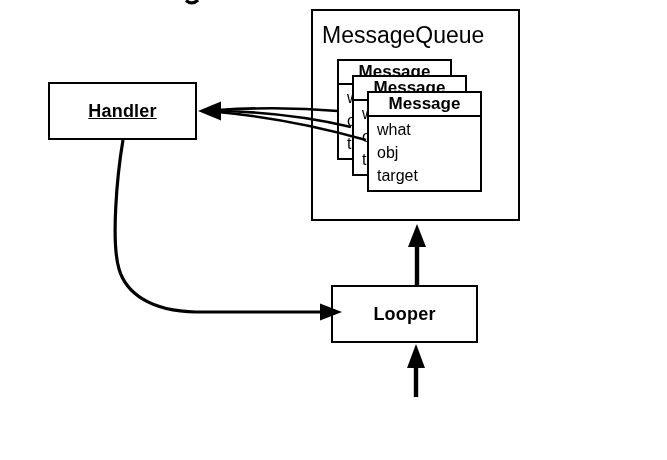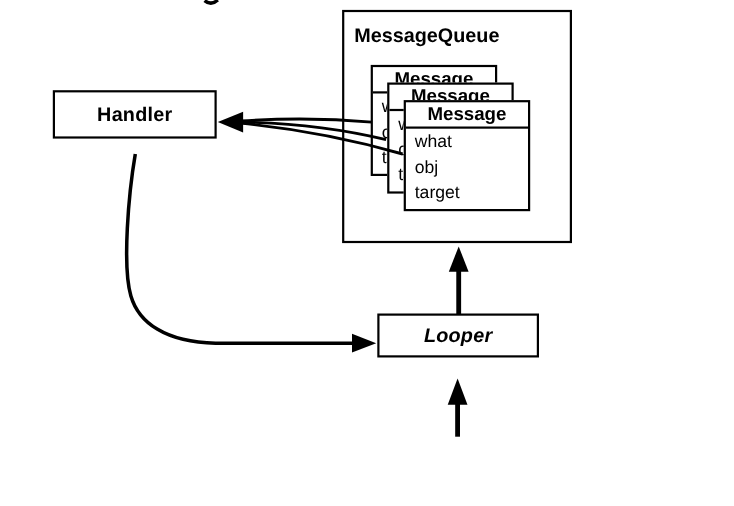--- a/index.html
+++ b/index.html
@@ -14,37 +14,37 @@
     border:2px solid var(--stroke); box-sizing:border-box;
   }
   .label-center{
     display:flex; align-items:center; justify-content:center;
     font-weight:bold; font-size:18px; letter-spacing:0.2px;
   }
   
   .mq{ left:311px; top:9px; width:209px; height:212px; z-index:0; }
   .mq-title{
     position:absolute; left:9px; top:11px;
-    font-weight:bold; font-size:18px;
+    font-weight:normal; font-size:23px;
   }
   
   .msg-card{ position:absolute; width:115px; height:101px;
     background:var(--bg); border:2px solid var(--stroke); box-sizing:border-box; }
   .msg-back  { left:337px; top:59px;  z-index:1; }
   .msg-mid   { left:352px; top:75px;  z-index:2; }
   .msg-front { left:367px; top:91px;  z-index:3; }
   .msg-title{
     height:22px; border-bottom:2px solid var(--stroke);
     display:flex; align-items:center; justify-content:center;
     font-weight:bold; font-size:17px;
   }
   .msg-fields{ padding:1px 0 0 8px; font-size:16px; line-height:23px; }
   
-  .handler       { left:48px;  top:82px;  width:149px; height:44px; }
-  .looper        { left:343px; top:285px; width:147px; height:40px;font-style:italic; }
+  .handler       { left:48px;  top:82px;  width:149px; height:58px;text-decoration:underline; }
+  .looper        { left:331px; top:285px; width:147px; height:58px; }
   .handlerthread { left:333px; top:396px; width:168px; height:57px; }
   
   .overlay{ position:absolute; left:0; top:0; z-index:10; pointer-events:none; }
   .ln  { fill:none; stroke:var(--stroke); stroke-width:2.6px; }
   .ln2 { fill:none; stroke:var(--stroke); stroke-width:3.2px; }
   .ln3 { fill:none; stroke:var(--stroke); stroke-width:4.4px; }
   .head{ fill:var(--stroke); stroke:none; }
 </style>
 </head>
 <body>

